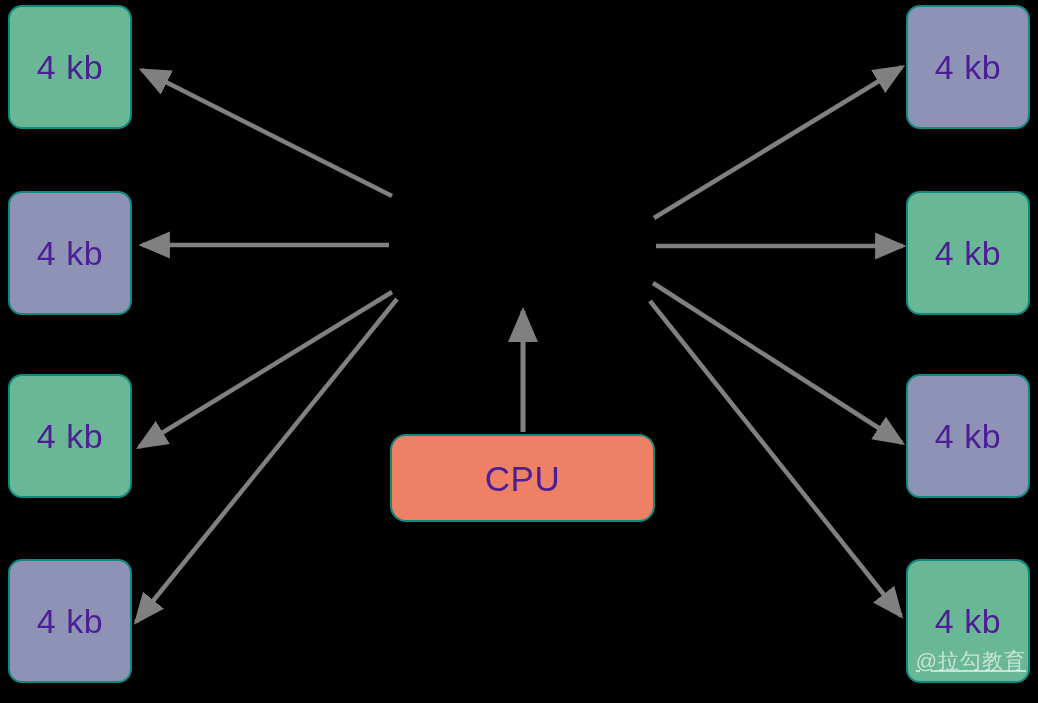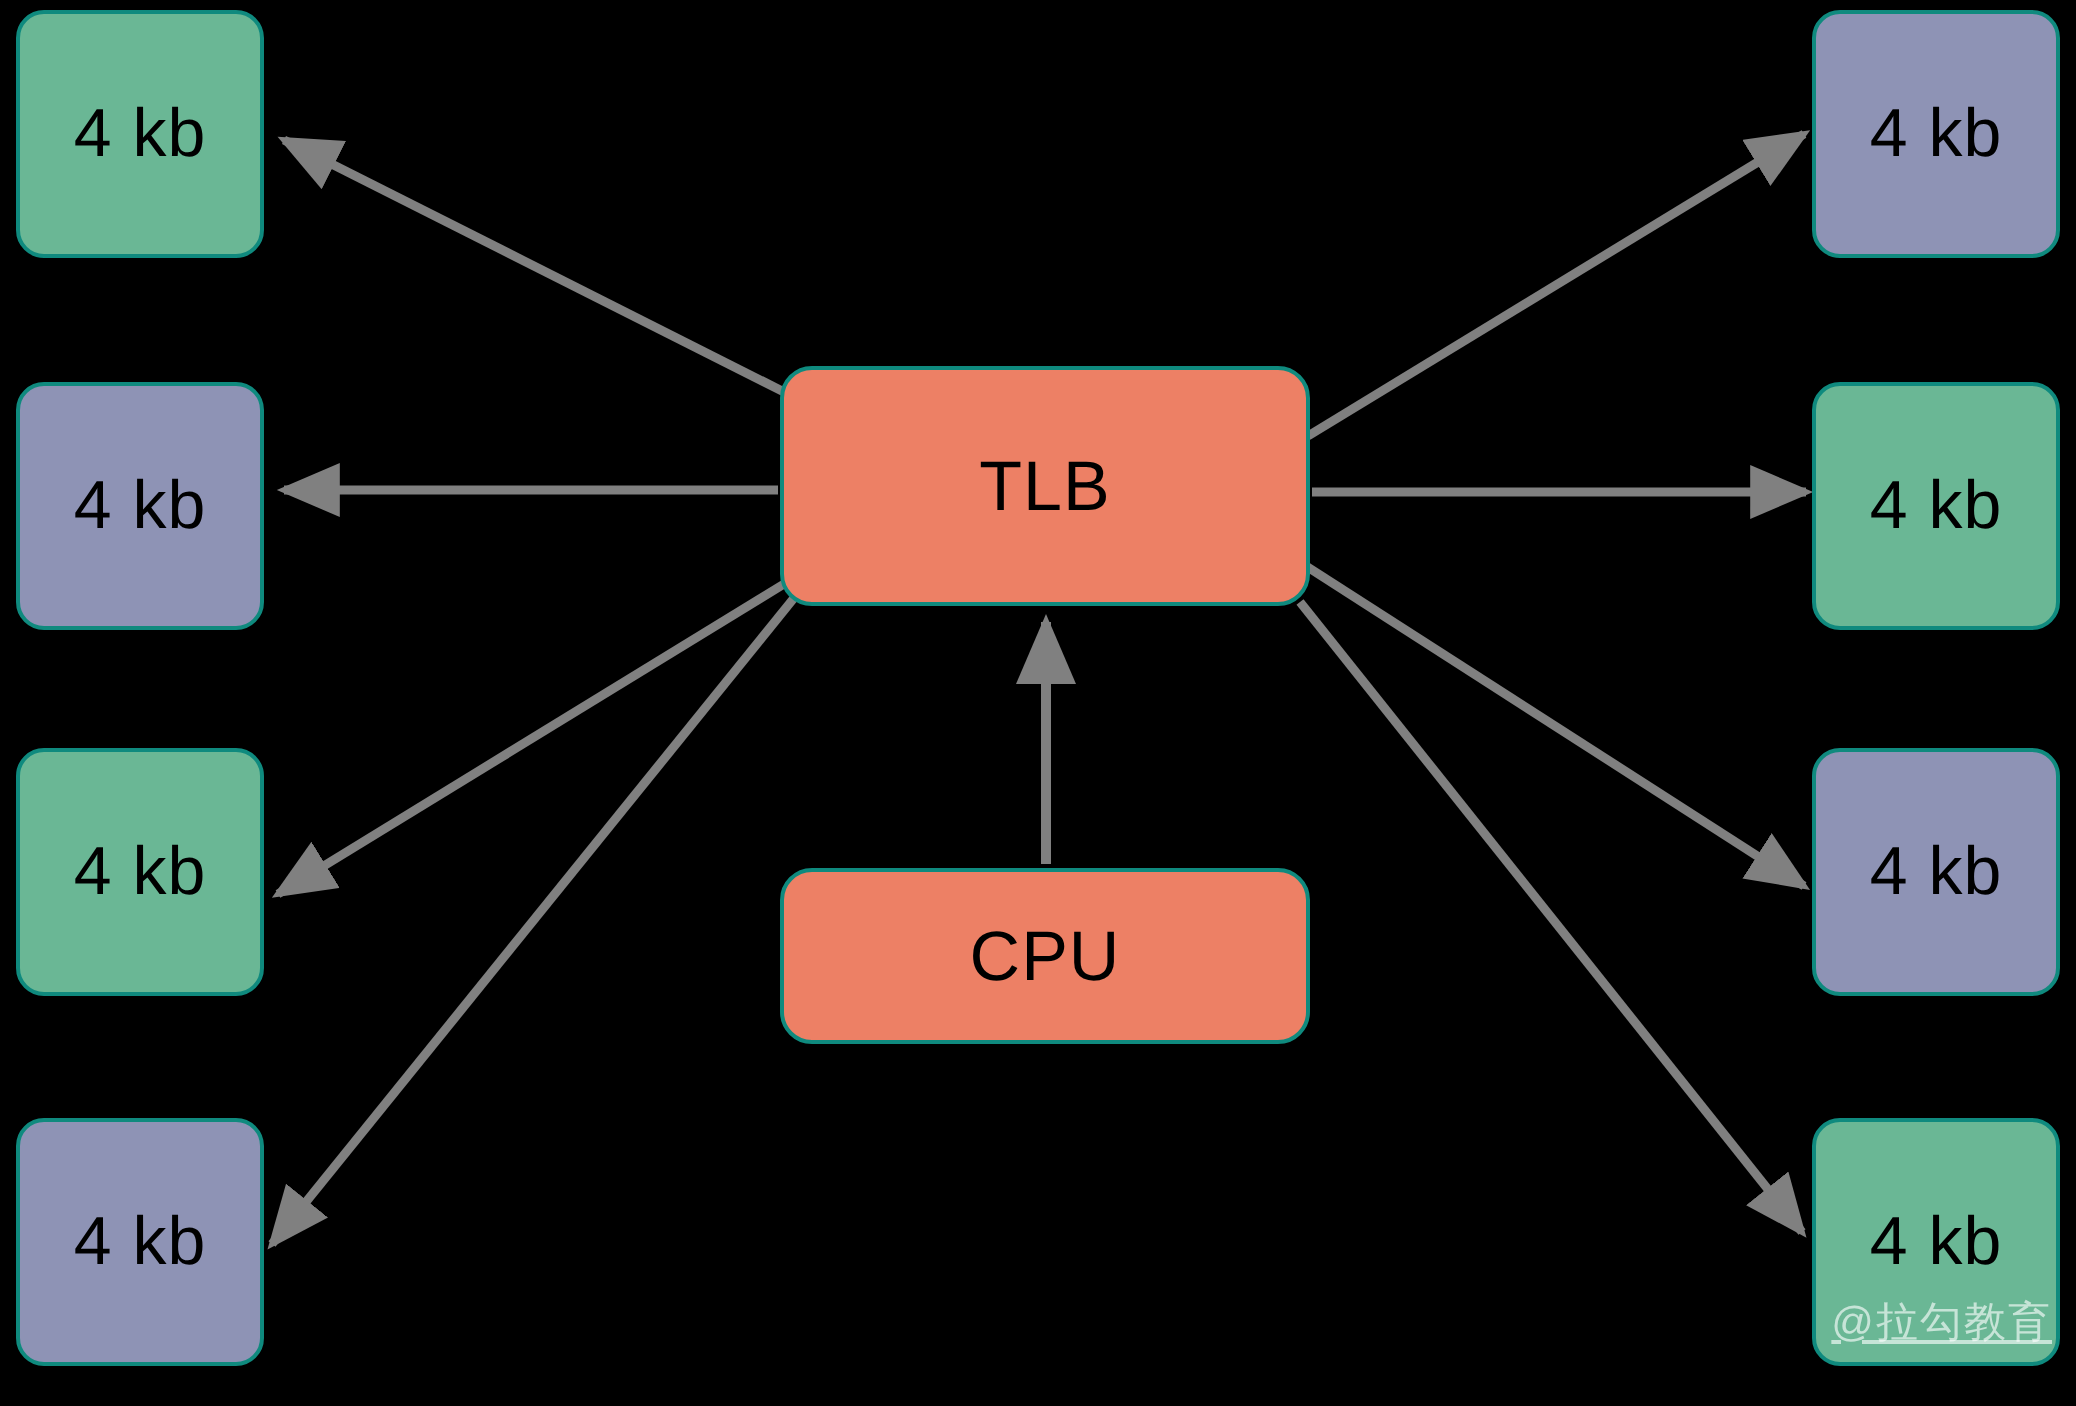--- a/index.html
+++ b/index.html
@@ -26,21 +26,21 @@
     pointer-events: none;
   }
   .node {
     position: absolute;
     box-sizing: border-box;
     display: flex;
     align-items: center;
     justify-content: center;
     border-radius: 14px;
     border: 2px solid #0f8a7e;
-    color: #000000;
+    color: #4c1d95;
     font-weight: 400;
     letter-spacing: 0.5px;
     z-index: 2;
   }
   .node-label {
     display: block;
     line-height: 1;
   }
   .page-node {
     width: 124px;
@@ -136,23 +136,20 @@
   <div class="node page-node page-green" id="node-page-r2">
     <span class="node-label">4 kb</span>
   </div>
   <div class="node page-node page-purple" id="node-page-r3">
     <span class="node-label">4 kb</span>
   </div>
   <div class="node page-node page-green" id="node-page-r4">
     <span class="node-label">4 kb</span>
   </div>
 
-  <div class="node proc-node" id="node-tlb">
-    <span class="node-label">TLB</span>
-  </div>
 
   <div class="node proc-node" id="node-cpu">
     <span class="node-label">CPU</span>
   </div>
 
   <div id="watermark">@拉勾教育</div>
 
 </div>
 
 </body></html>

